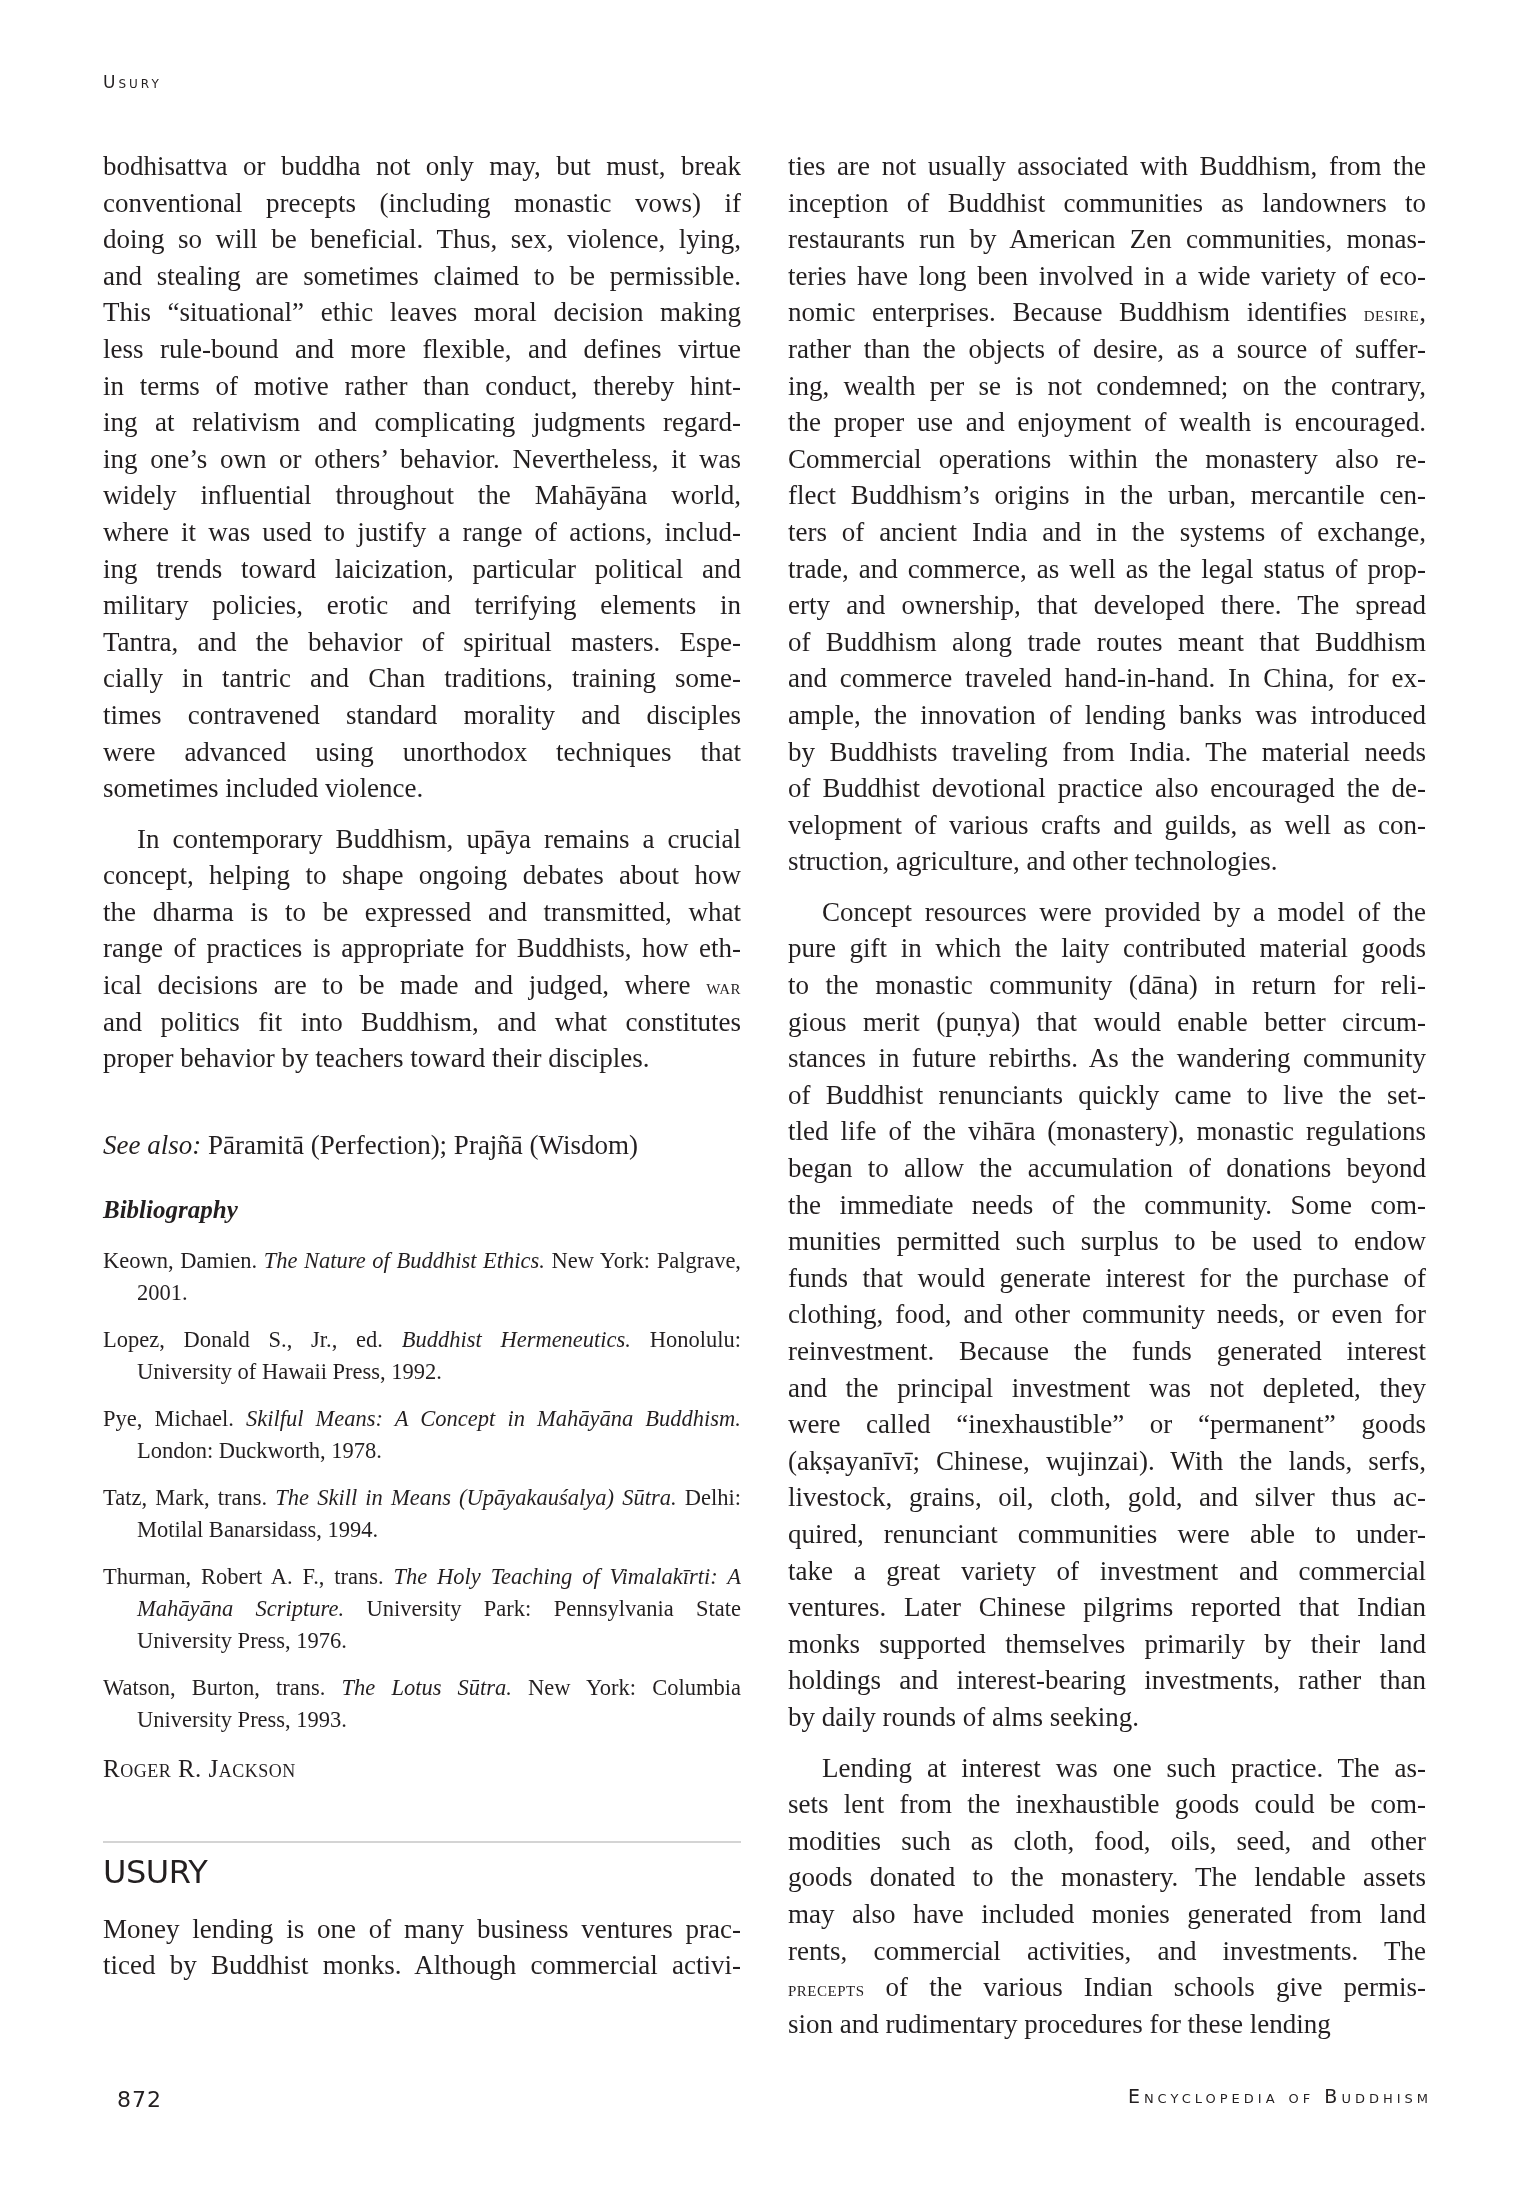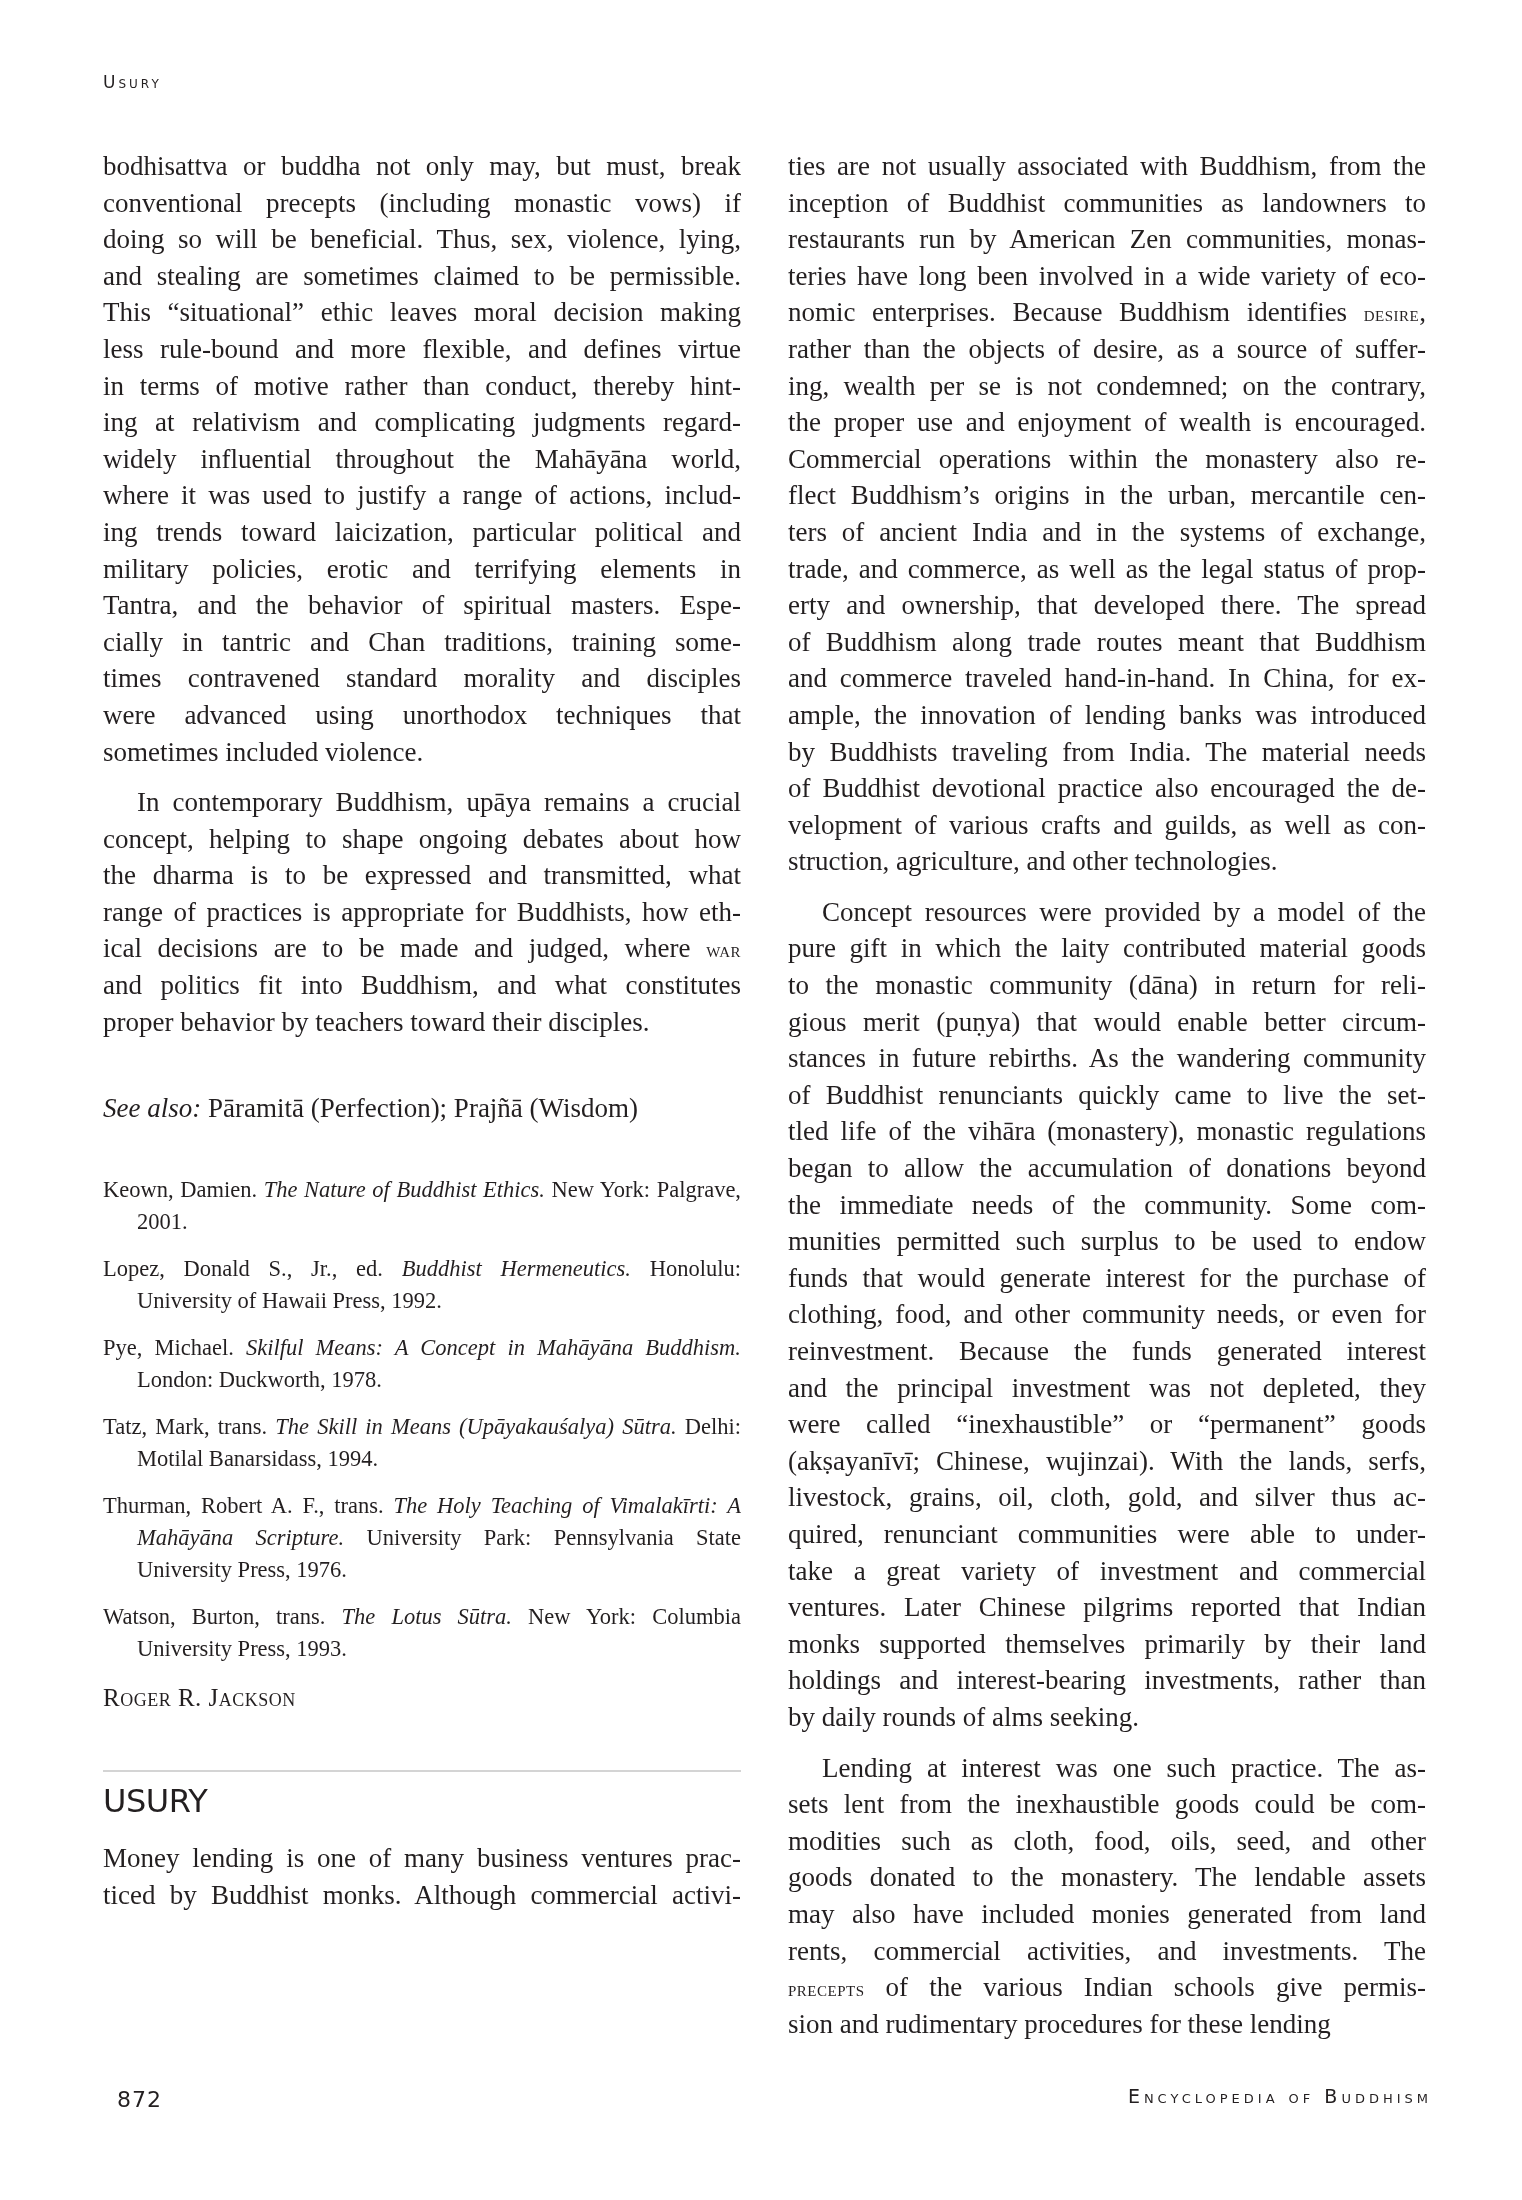--- a/index.html
+++ b/index.html
@@ -41,20 +41,21 @@
 <div class="col left">
   <div>
       <span class="line"><span class="r">bodhisattva or buddha not only may, but must, break</span></span>
       <span class="line"><span class="r">conventional precepts (including monastic vows) if</span></span>
       <span class="line"><span class="r">doing so will be beneficial. Thus, sex, violence, lying,</span></span>
       <span class="line"><span class="r">and stealing are sometimes claimed to be permissible.</span></span>
       <span class="line"><span class="r">This “situational” ethic leaves moral decision making</span></span>
       <span class="line"><span class="r">less rule-bound and more flexible, and defines virtue</span></span>
       <span class="line"><span class="r">in terms of motive rather than conduct, thereby hint-</span></span>
       <span class="line"><span class="r">ing at relativism and complicating judgments regard-</span></span>
+      <span class="line"><span class="r">ing one’s own or others’ behavior. Nevertheless, it was</span></span>
       <span class="line"><span class="r">widely influential throughout the Mahāyāna world,</span></span>
       <span class="line"><span class="r">where it was used to justify a range of actions, includ-</span></span>
       <span class="line"><span class="r">ing trends toward laicization, particular political and</span></span>
       <span class="line"><span class="r">military policies, erotic and terrifying elements in</span></span>
       <span class="line"><span class="r">Tantra, and the behavior of spiritual masters. Espe-</span></span>
       <span class="line"><span class="r">cially in tantric and Chan traditions, training some-</span></span>
       <span class="line"><span class="r">times contravened standard morality and disciples</span></span>
       <span class="line"><span class="r">were advanced using unorthodox techniques that</span></span>
       <span class="line last"><span class="r">sometimes included violence.</span></span>
     </div>
@@ -67,20 +68,21 @@
       <span class="line"><span class="r">ical decisions are to be made and judged, where </span><span class="sc">WAR</span></span>
       <span class="line"><span class="r">and politics fit into Buddhism, and what constitutes</span></span>
       <span class="line last"><span class="r">proper behavior by teachers toward their disciples.</span></span>
     </div>
   <div class="gap" style="height:50px"></div>
   <div class="seealso">
     <span class="i">See also:</span>
     <span>Pāramitā (Perfection); Prajñā (Wisdom)</span>
   </div>
   <div class="gap" style="height:30px"></div>
+  <div class="biblio-heading">Bibliography</div>
   <div class="gap" style="height:18px"></div>
   <div id="biblist">
       <div class="bib"><span>Keown, Damien. </span><span class="i">The Nature of Buddhist Ethics.</span><span> New York: Palgrave, 2001.</span></div>
       <div class="bib"><span>Lopez, Donald S., Jr., ed. </span><span class="i">Buddhist Hermeneutics.</span><span> Honolulu: University of Hawaii Press, 1992.</span></div>
       <div class="bib"><span>Pye, Michael. </span><span class="i">Skilful Means: A Concept in Mahāyāna Buddhism.</span><span> London: Duckworth, 1978.</span></div>
       <div class="bib"><span>Tatz, Mark, trans. </span><span class="i">The Skill in Means (Upāyakauśalya) Sūtra.</span><span> Delhi: Motilal Banarsidass, 1994.</span></div>
       <div class="bib"><span>Thurman, Robert A. F., trans. </span><span class="i">The Holy Teaching of Vimalakīrti: A Mahāyāna Scripture.</span><span> University Park: Pennsylvania State University Press, 1976.</span></div>
       <div class="bib"><span>Watson, Burton, trans. </span><span class="i">The Lotus Sūtra.</span><span> New York: Columbia University Press, 1993.</span></div>
     </div>
   <div class="gap" style="height:4px"></div>

